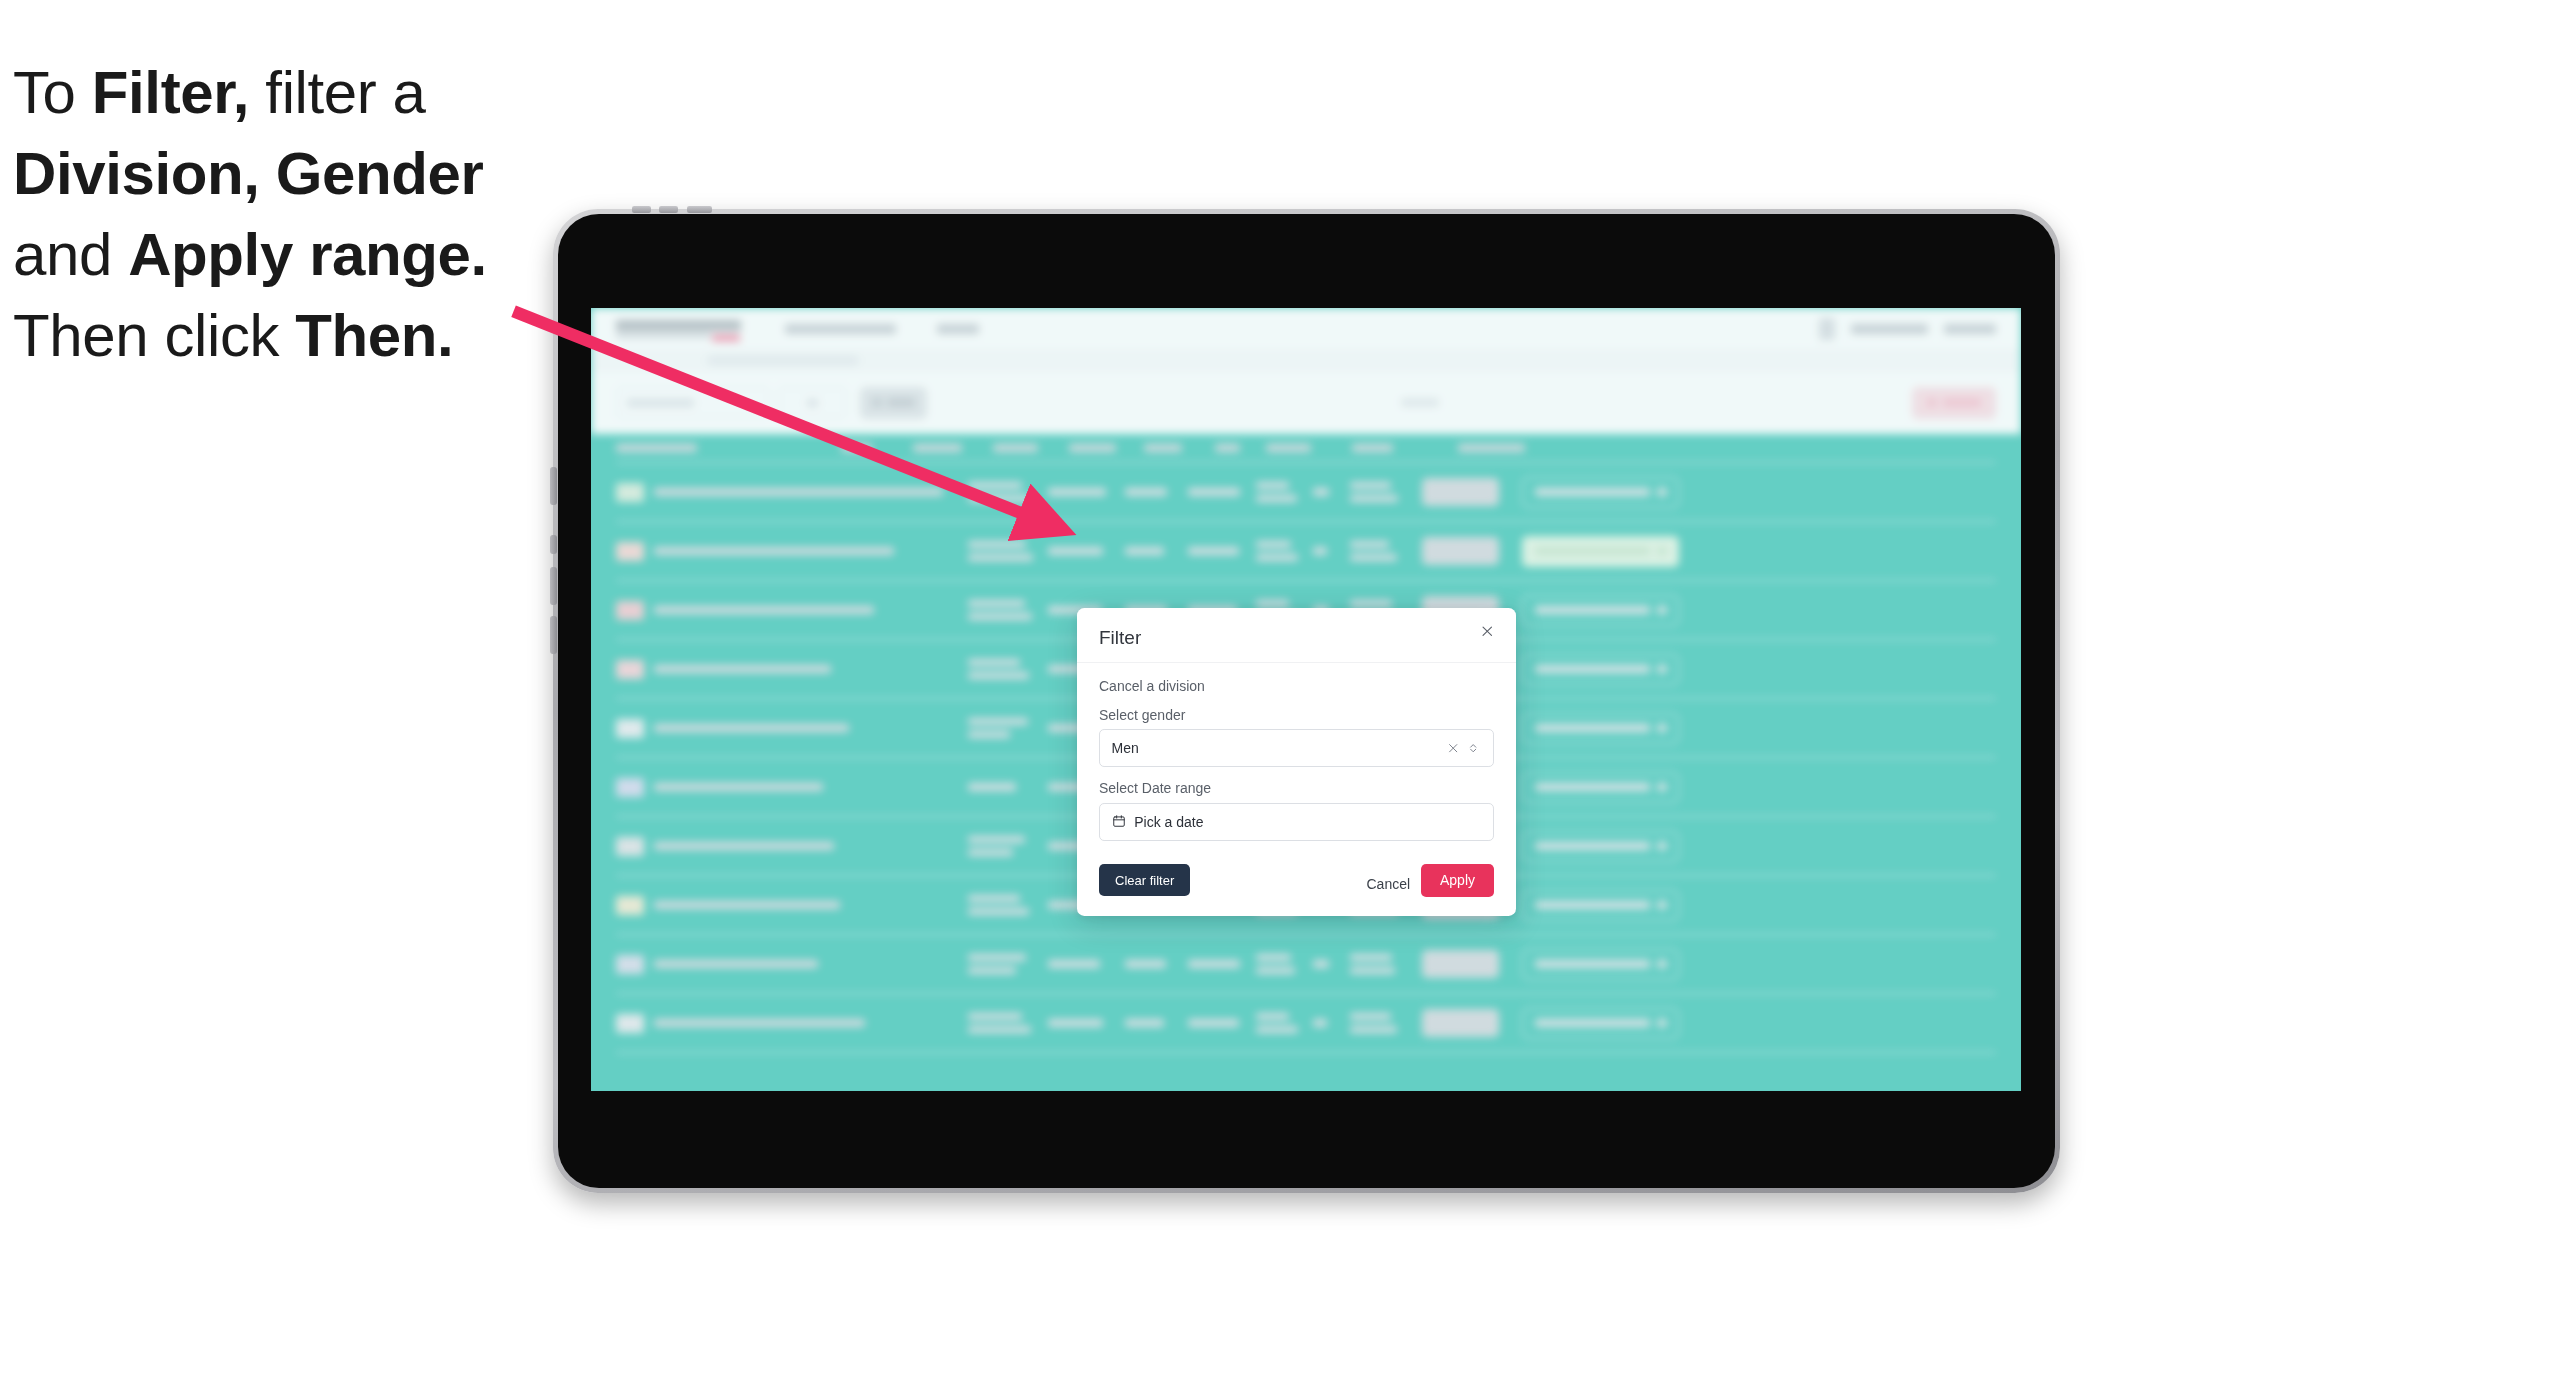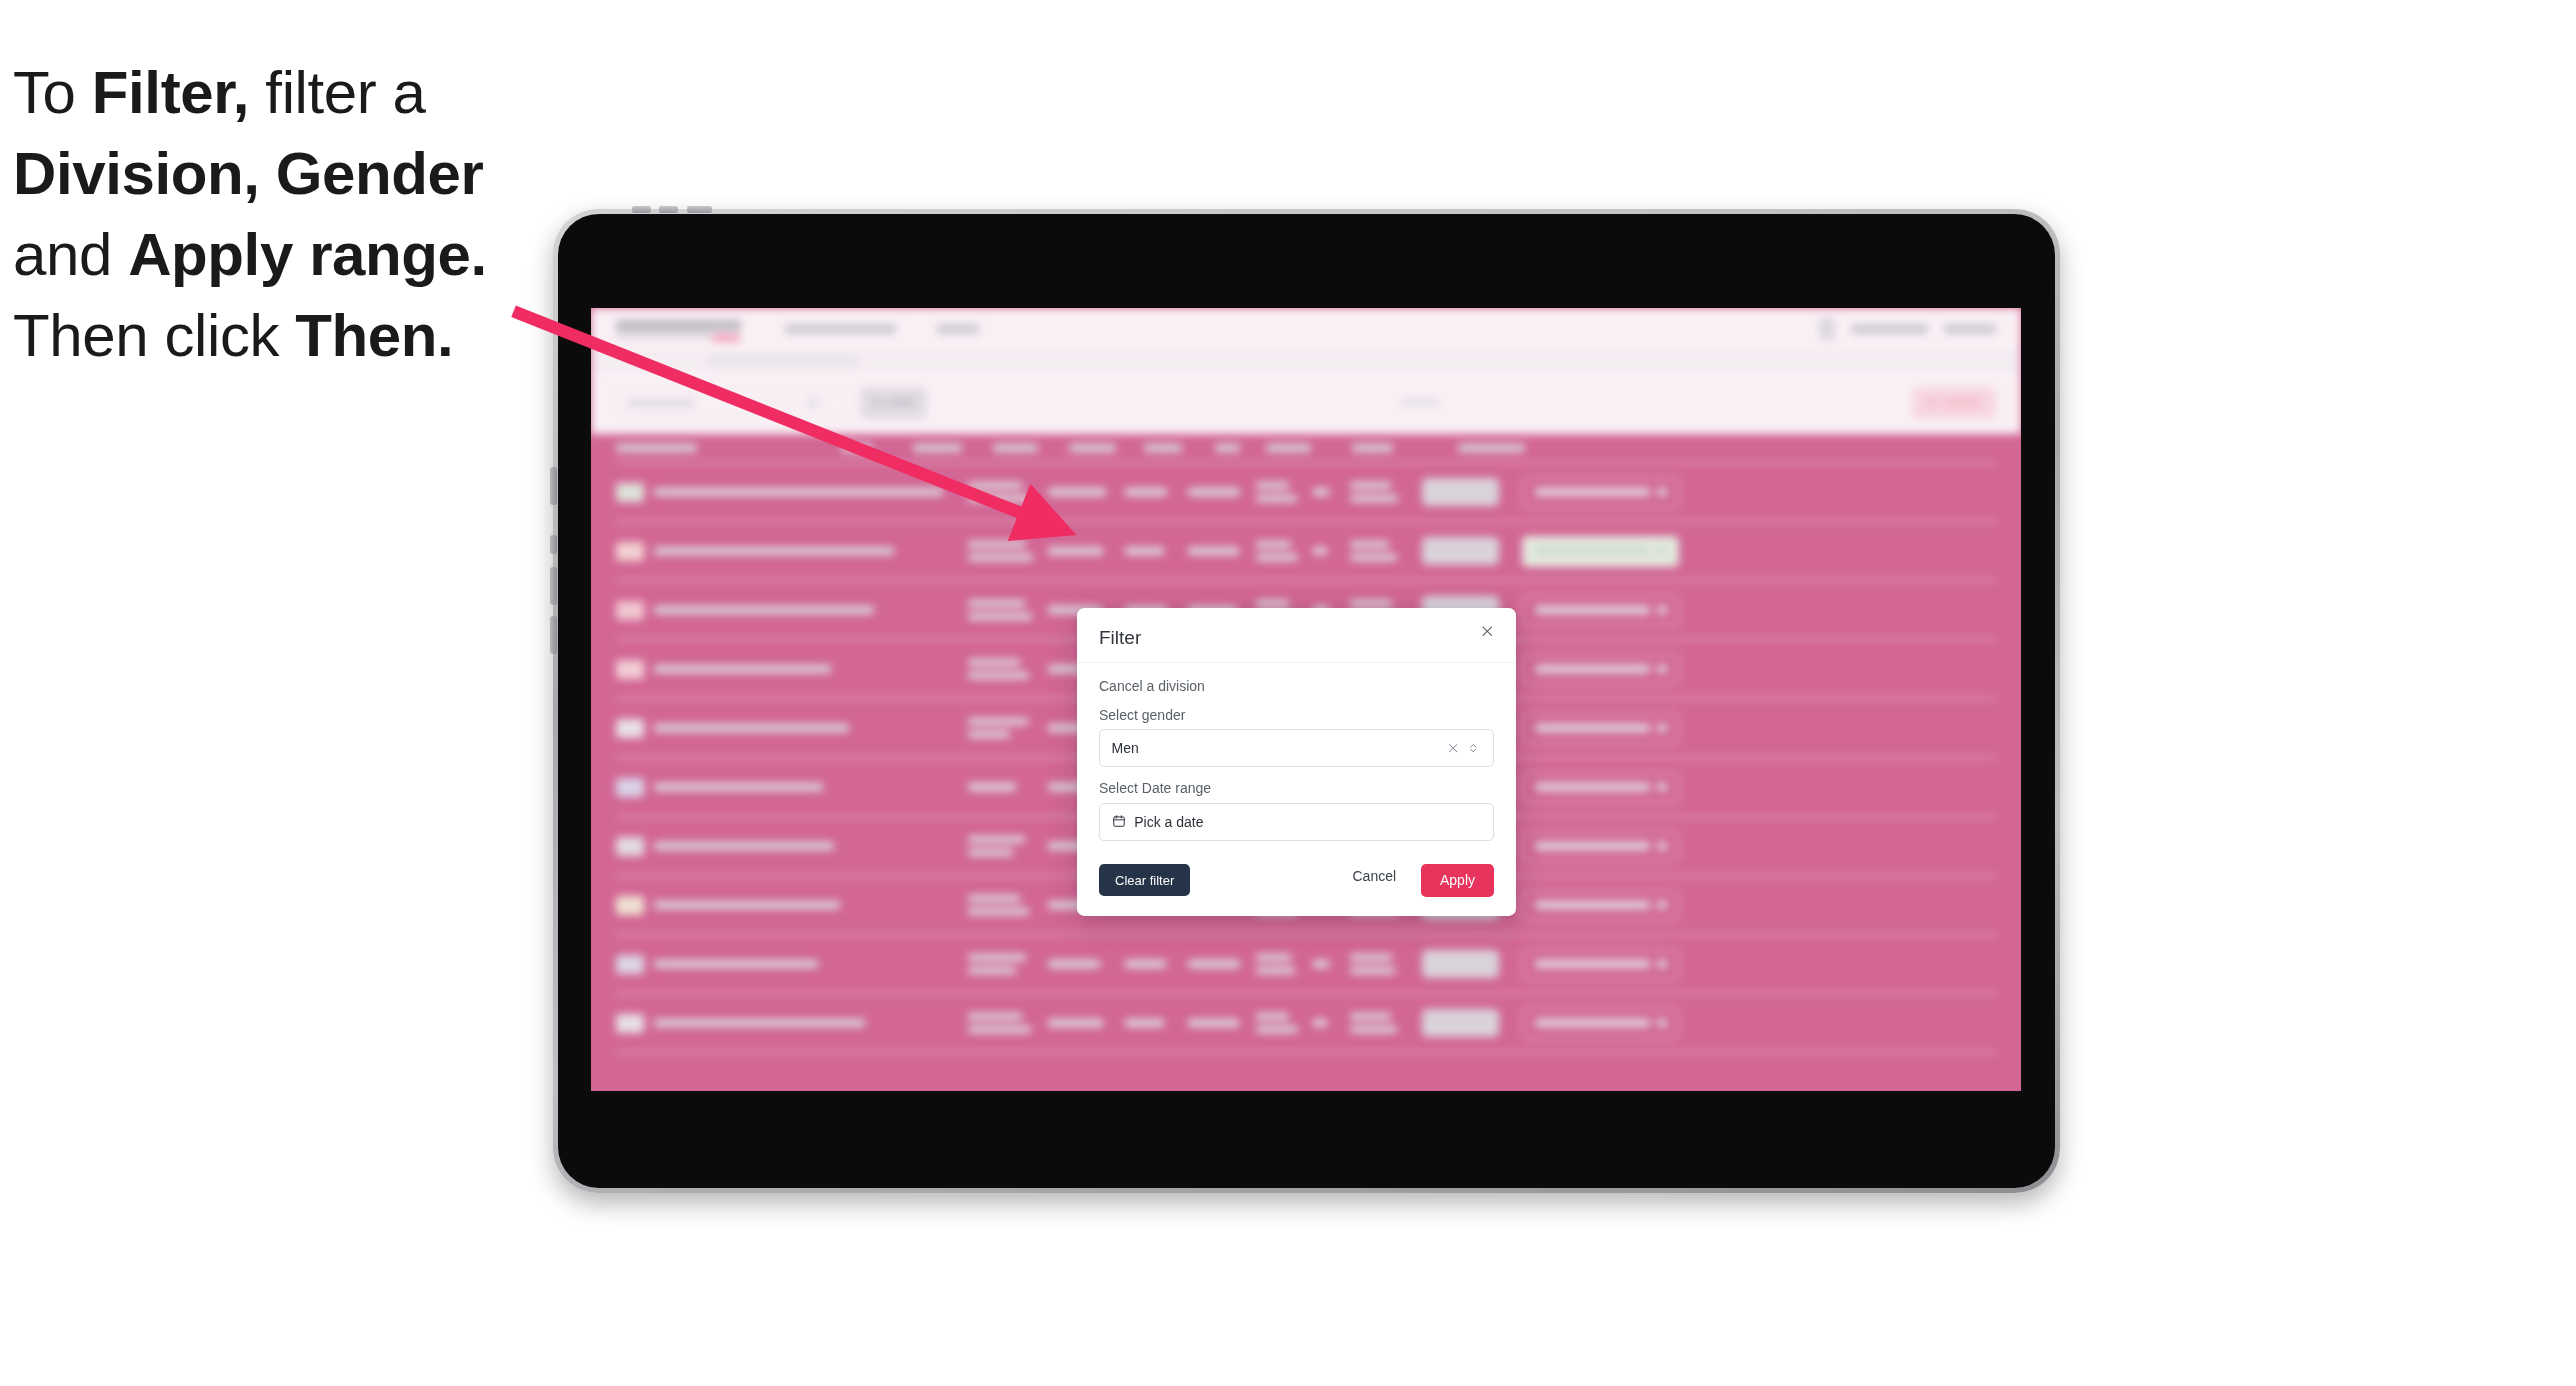--- a/index.html
+++ b/index.html
@@ -56,21 +56,21 @@
     bottom: 5.1px;
     border-radius: 41px;
     background: #0b0b0b;
   }
   #tablet-screen {
     position: absolute;
     left: 38px;
     top: 99px;
     width: 1430px;
     height: 783px;
-    background: #be185d;
+    background: #14b8a6;
     overflow: hidden;
   }
   
   .side-btn {
     position: absolute;
     left: -2.9px;
     width: 7.3px;
     border-radius: 2.9px;
     background: linear-gradient(90deg, #b9b9bd, #8d8d92);
   }
@@ -337,22 +337,22 @@
     font-size: 13px;
     padding: 8.7px 16px;
     border-radius: 5.1px;
     border: none;
     cursor: pointer;
     font-family: "Liberation Sans", sans-serif;
   }
   #right-actions {
     margin-left: auto;
     display: flex;
-    align-items: flex-start;
-    gap: 22px;
+    align-items: flex-end;
+    gap: 8px;
   }
   #cancel-btn {
     background: transparent;
     border: none;
     font-size: 14px;
     color: #3b414a;
     cursor: pointer;
     padding: 4.4px 2.9px;
     font-family: "Liberation Sans", sans-serif;
   }

